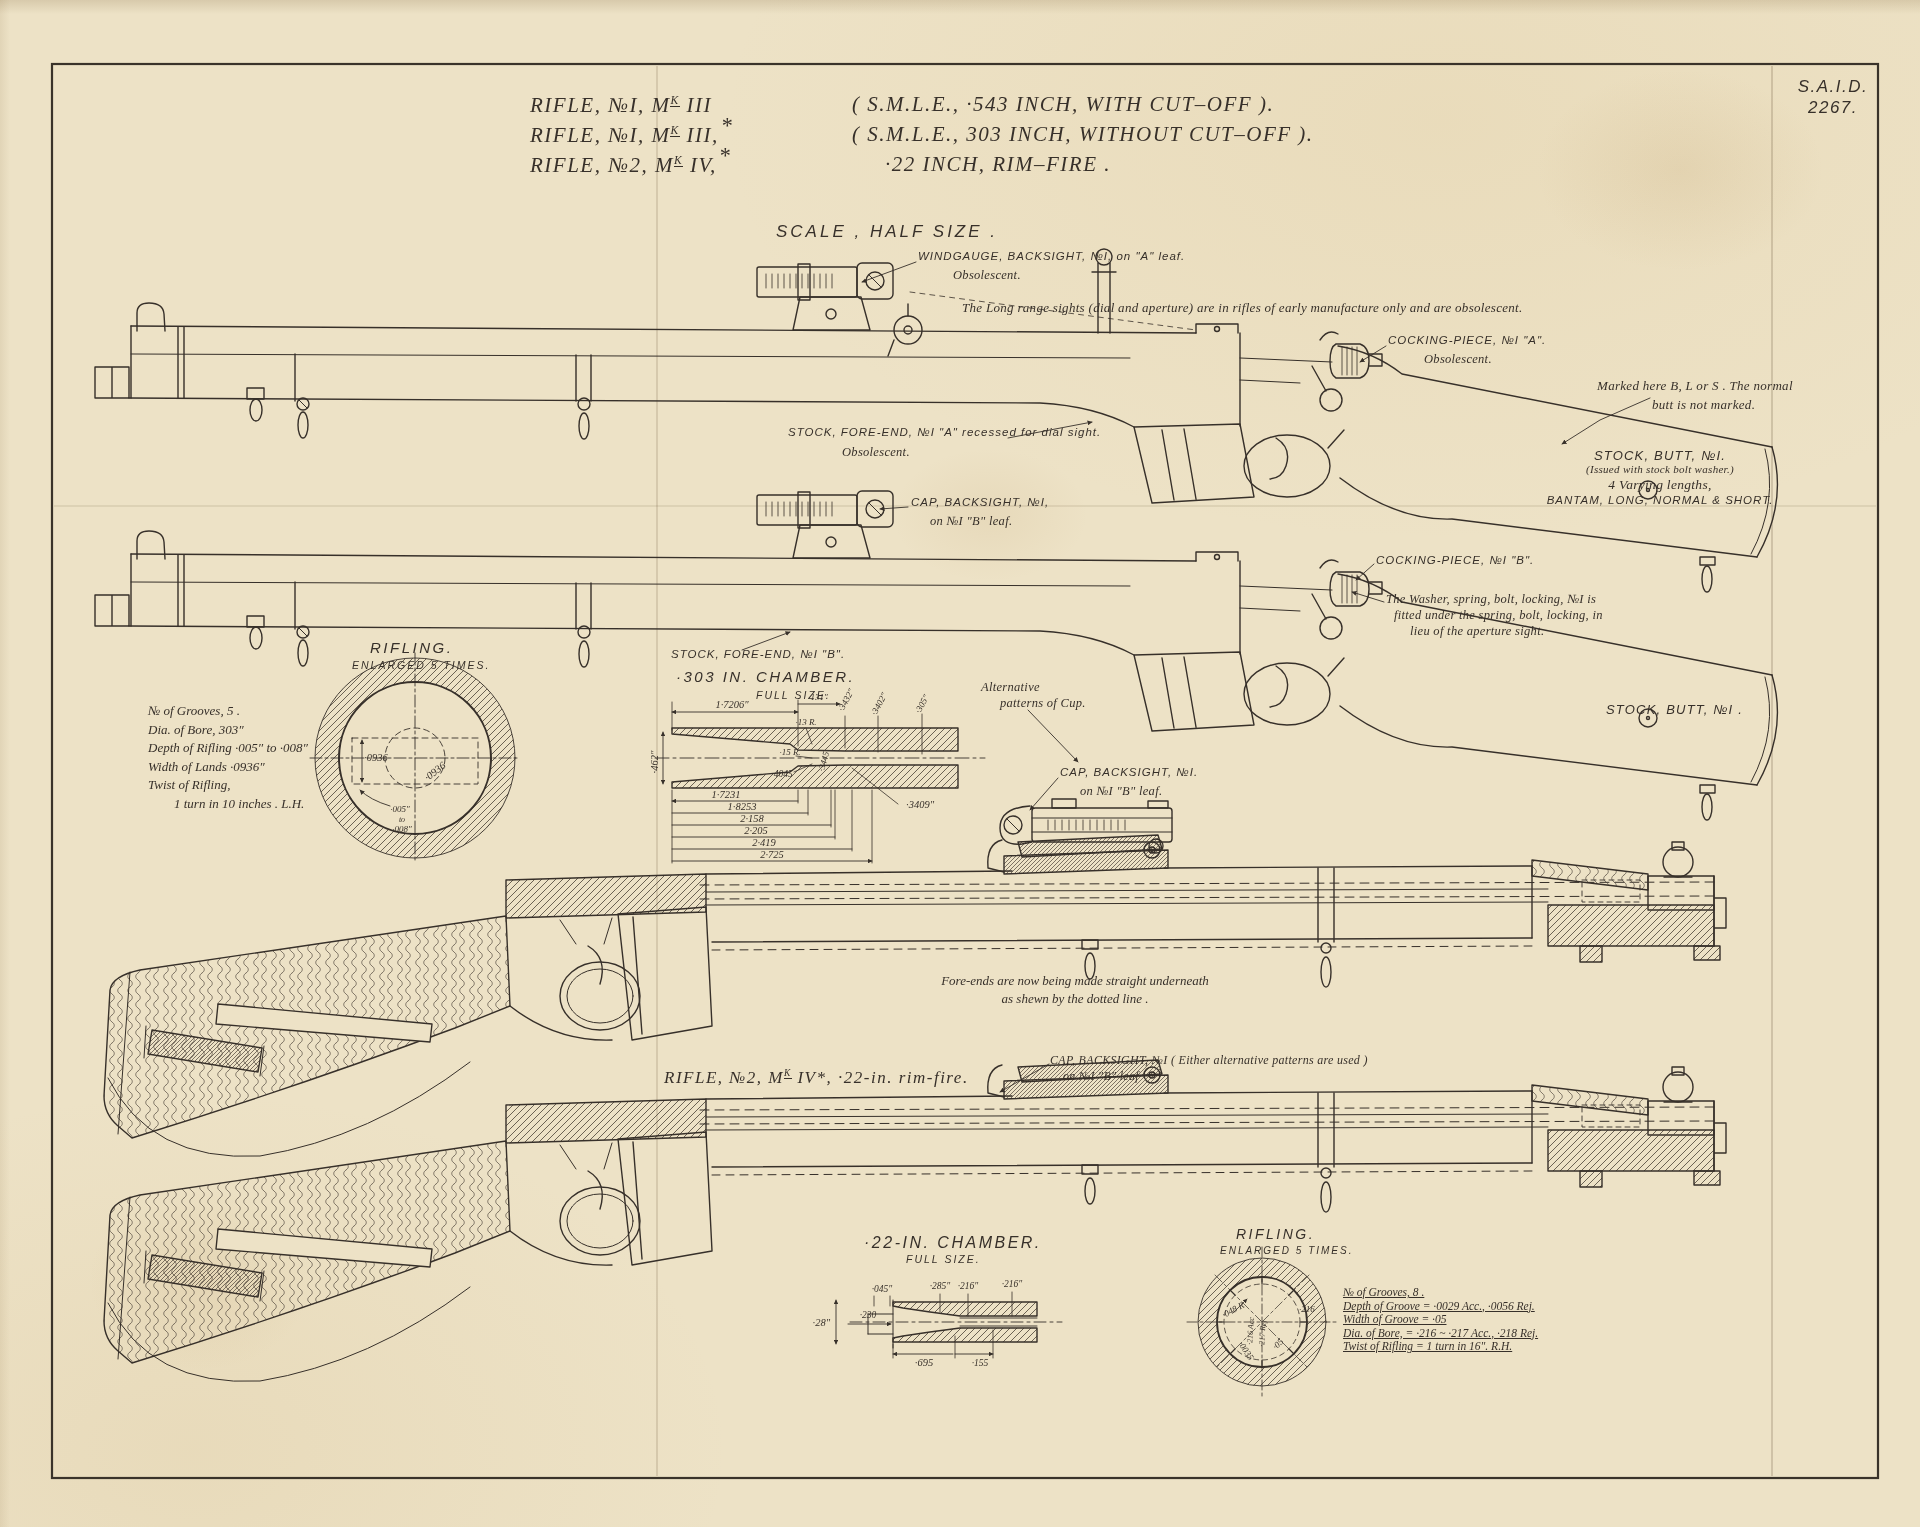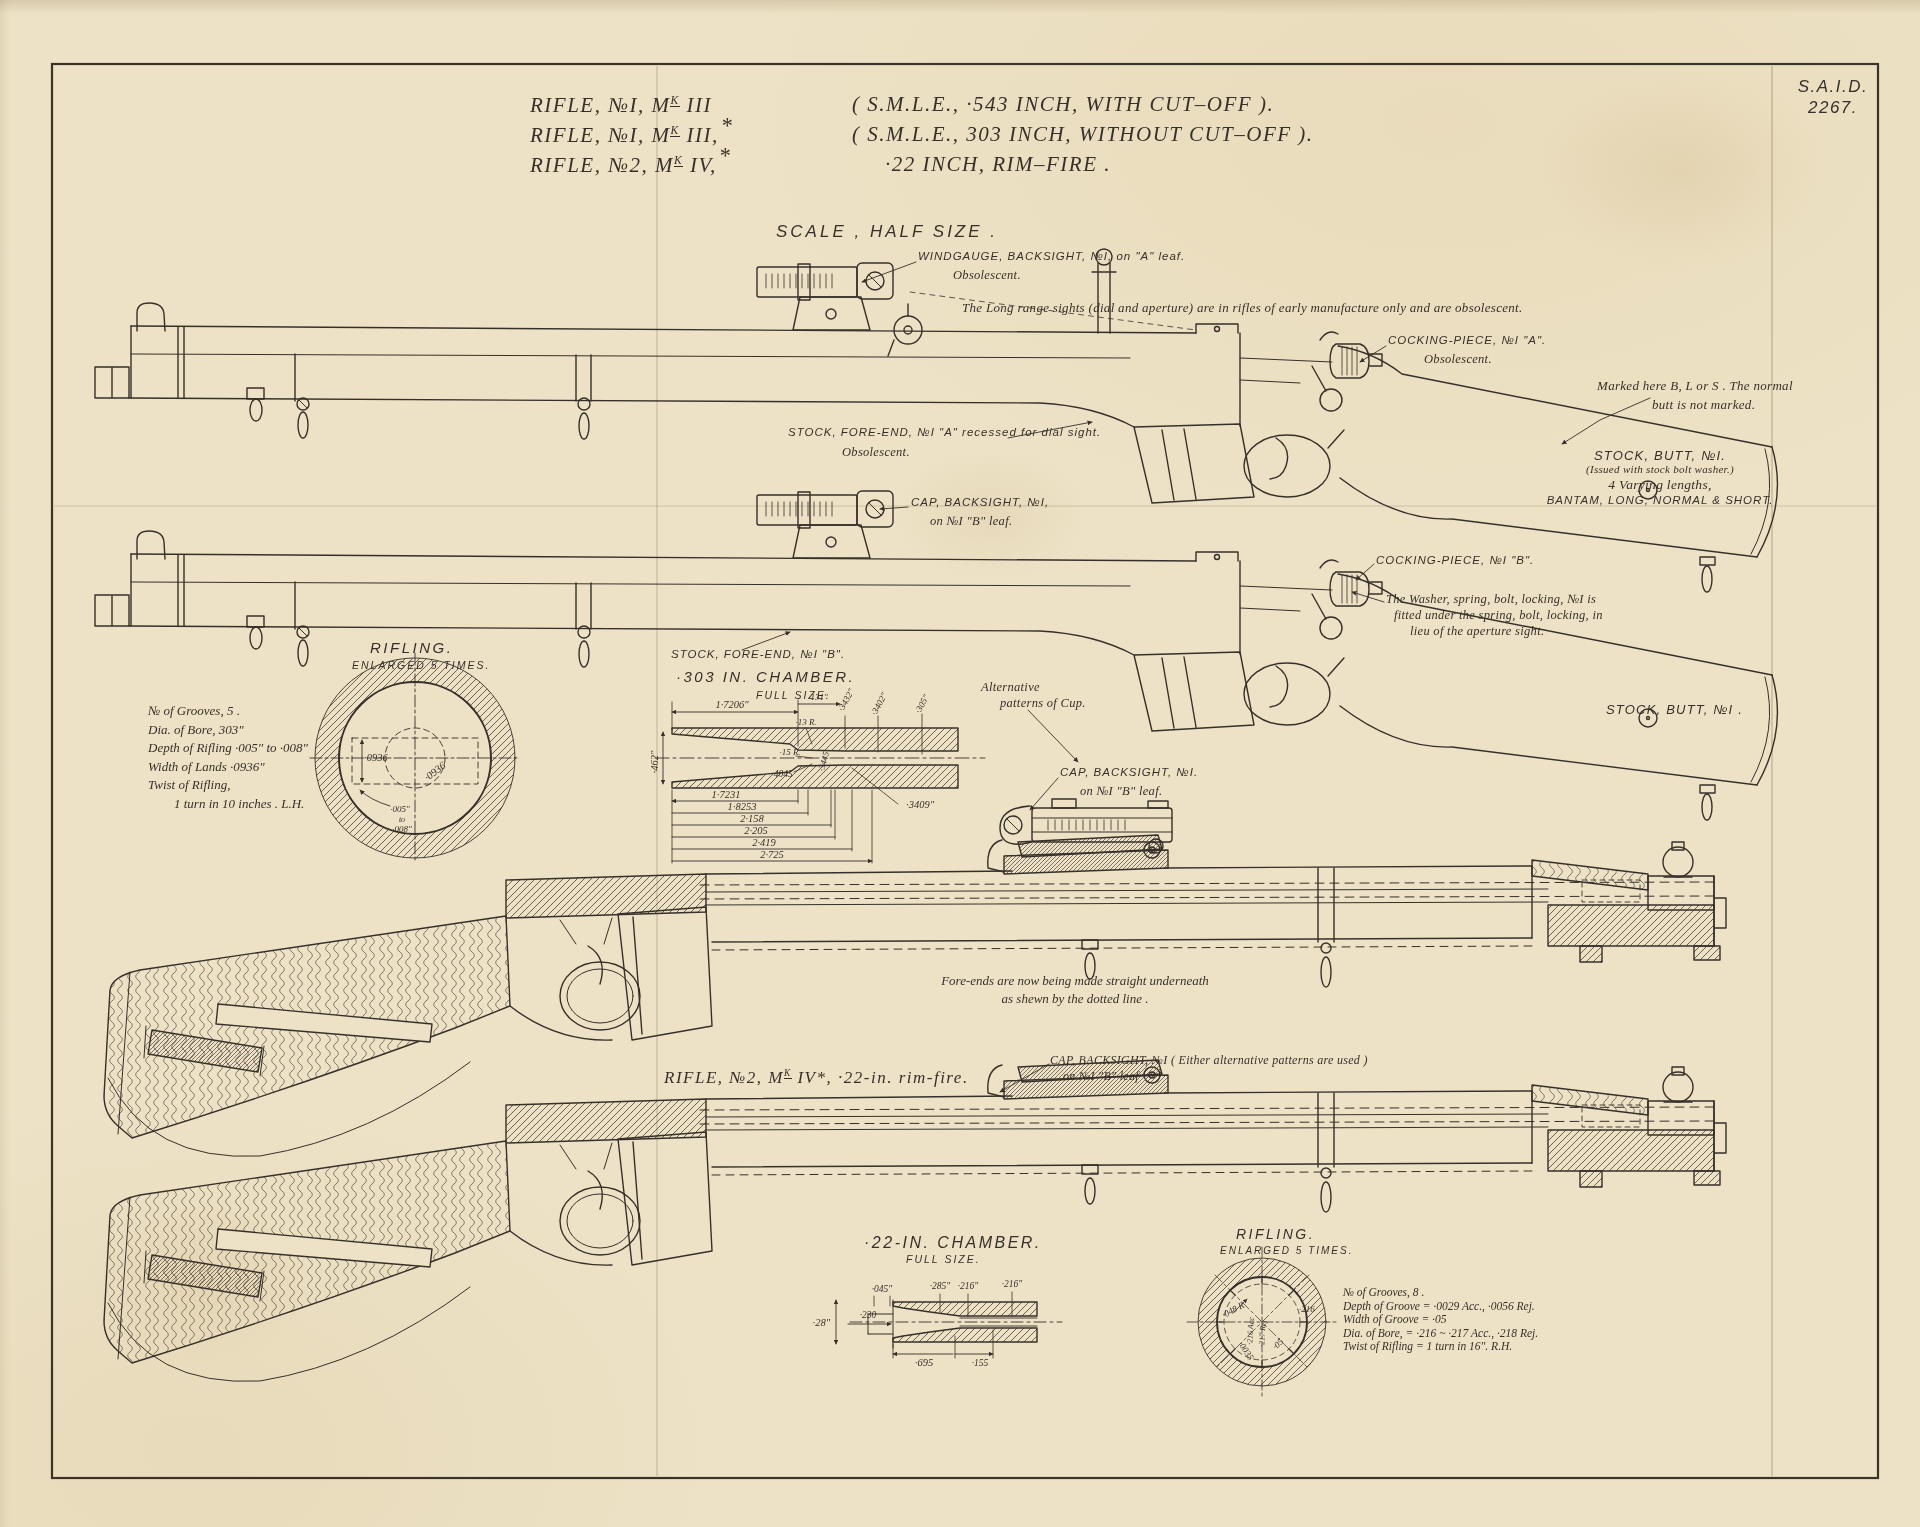--- a/index.html
+++ b/index.html
@@ -30,21 +30,21 @@
   .t-model{position:absolute;left:522px;white-space:nowrap;margin-left:8px;}
   .t-desc{position:absolute;left:852px;white-space:nowrap;}
   .trow.r3 .t-desc{left:885px;font-style:italic;}
   .t-model sup{font-size:.55em;border-bottom:1.5px solid #37302a;line-height:1;}
   .star{position:relative;top:-9px;font-size:1.05em;margin-left:2px;}
   .scale{position:absolute;left:776px;top:222px;font:italic 17px "Liberation Sans",sans-serif;letter-spacing:3px;}
   .blockC{position:absolute;text-align:center;}
   .blockC div{white-space:nowrap;}
   .r303notes{position:absolute;left:148px;top:702px;font:italic 13px/18.5px "Liberation Serif",serif;}
   .r303notes div:last-child{padding-left:26px;}
-  .r22notes{position:absolute;left:1343px;top:1286px;font:italic 11.5px/13.5px "Liberation Serif",serif;}
+  .r22notes{position:absolute;left:1343px;top:1286px;font:italic 11.5px/13.5px "Liberation Serif",serif;text-decoration:underline;}
   .rifle2t{position:absolute;left:664px;top:1068px;font:italic 17px "Liberation Serif",serif;letter-spacing:1.5px;white-space:nowrap;}
   .rifle2t sup{font-size:.55em;border-bottom:1.5px solid #37302a;}
 </style>
 </head>
 <body>
 
 <div class="sheet">
 
   <div class="stain s1"></div>
   <div class="stain s2"></div>

